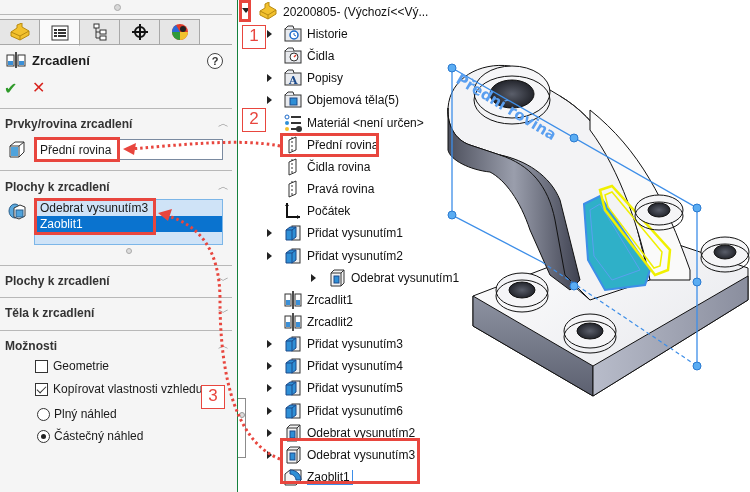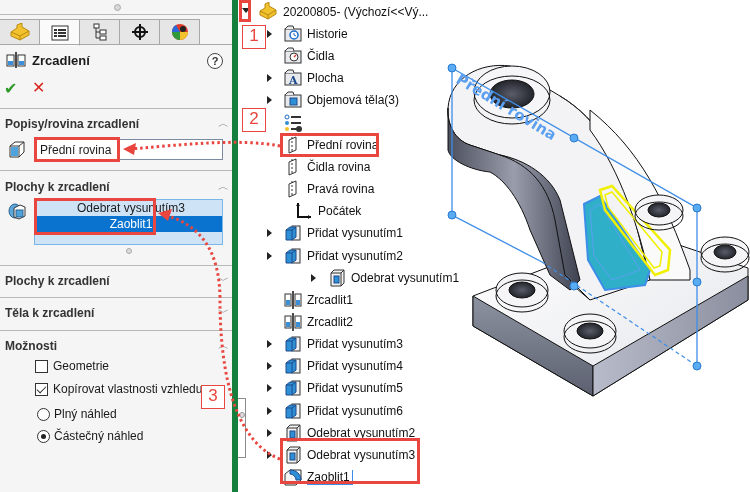--- a/index.html
+++ b/index.html
@@ -1,20 +1,20 @@
 <!DOCTYPE html>
 <html><head>
 <meta charset="utf-8">
 <style>
   * { box-sizing: border-box; margin: 0; padding: 0; }
   html, body { width: 750px; height: 492px; overflow: hidden; background: #ffffff; }
   body { font-family: "Liberation Sans", "DejaVu Sans", sans-serif; font-size: 12px; color: #1a1a1a; position: relative; }
 
   
-  #pm { position: absolute; left: 0; top: 0; width: 238px; height: 492px; background: #f5f5f5; border-right: 6px solid #15803d; text-align: center; }
+  #pm { position: absolute; left: 0; top: 0; width: 238px; height: 492px; background: #f5f5f5; border-right: 1px solid #15803d; }
   .grip { position: absolute; left: 114px; top: 4px; width: 7px; height: 7px; border-radius: 50%; background: #d8d8d8; border: 1px solid #aaa; }
   .hline { position: absolute; left: 0; width: 232px; height: 1px; background: #b8b8b8; }
   #tabs { position: absolute; left: 0; top: 19px; height: 26px; width: 200px; display: flex; }
   .tab { width: 40px; height: 26px; border: 1px solid #a8a8a8; border-left: none; background: #e6e6e6; display: flex; align-items: center; justify-content: center; }
   .tab.active { background: #fafafa; border-bottom-color: #fafafa; height: 27px; }
   #tabs-line { position: absolute; left: 0; top: 44px; width: 232px; height: 1px; background: #a8a8a8; }
 
   .pm-title-row { position: absolute; left: 6px; top: 52px; display: flex; align-items: center; }
   .pm-title { font-weight: bold; font-size: 13px; margin-left: 6px; color: #1a1a1a; }
   .help-btn { position: absolute; left: 207px; top: 53px; width: 16px; height: 16px; border-radius: 50%; border: 1.5px solid #444; font-size: 11px; font-weight: bold; display: flex; align-items: center; justify-content: center; color: #333; background: #fff; }
@@ -113,21 +113,21 @@
     <span class="pm-title">Zrcadlení</span>
   </div>
   <div class="help-btn">
       <span>?</span>
     </div>
   <div class="ok-btn"><span>✔</span></div>
   <div class="cancel-btn"><span>✕</span></div>
 
   <div class="hline" style="top:108px"></div>
 
-  <div class="section-hdr" style="top:117px">Popisy/rovina zrcadlení</div>
+  <div class="section-hdr" style="top:117px">Prvky/rovina zrcadlení</div>
   <div class="chev" style="top:116px">︿</div>
   <svg style="position:absolute;left:9px;top:141px" width="16" height="17" viewBox="0 0 16 17">
     <path d="M1 5 L6 1 L15 1 L15 11 L10 16 L1 16 Z" fill="#fff" stroke="#333"></path>
     <path d="M1 5 L10 5 L10 16" fill="none" stroke="#333"></path>
     <path d="M10 5 L15 1" stroke="#333"></path>
     <rect x="2" y="6" width="7" height="9" fill="#4fa3dc"></rect>
   </svg>
   <div class="plane-field">
     <span>Přední rovina</span>
   </div>
@@ -211,41 +211,42 @@
         </svg>
         <span class="tlabel" style="left: 68px; top: 4px;">Čidla</span>
       </div>
       <div class="tree-row" style="top: 67px; width: 200px;">
         <div class="tri" style="left: 28px; top: 7px;"></div>
         <svg class="ticon" viewBox="0 0 18 18" style="left: 45px; top: 2px;">
           <rect x="1" y="4" width="16" height="12" fill="#e8eaee" stroke="#333"></rect>
           <path d="M1 4 L4 1 L9 1 L10 4" fill="#e8eaee" stroke="#333"></path>
           <text x="5" y="15" font-size="11" font-family="DejaVu Serif, serif" fill="#1c4a8a" font-weight="bold">A</text>
         </svg>
-        <span class="tlabel" style="left: 68px; top: 4px;">Plocha</span>
+        <span class="tlabel" style="left: 68px; top: 4px;">Popisy</span>
       </div>
       <div class="tree-row" style="top: 89px; width: 200px;">
         <div class="tri" style="left: 28px; top: 7px;"></div>
         <svg class="ticon" viewBox="0 0 18 18" style="left: 45px; top: 2px;">
           <rect x="1" y="4" width="16" height="12" fill="#e8eaee" stroke="#333"></rect>
           <path d="M1 4 L4 1 L9 1 L10 4" fill="#e8eaee" stroke="#333"></path>
           <rect x="6" y="7" width="7" height="7" fill="#2f8fd6" stroke="#1c4a8a"></rect>
         </svg>
-        <span class="tlabel" style="left: 68px; top: 4px;">Objemová těla(3)</span>
+        <span class="tlabel" style="left: 68px; top: 4px;">Objemová těla(5)</span>
       </div>
       <div class="tree-row" style="top: 112px; width: 200px;">
         <svg class="ticon" viewBox="0 0 18 18" style="left: 45px; top: 2px;">
           <circle cx="3" cy="3" r="2" fill="#fff" stroke="#1c6ac9"></circle>
           <rect x="7" y="2" width="10" height="2" fill="#333"></rect>
           <circle cx="3" cy="9" r="2" fill="#2f8fd6"></circle>
           <rect x="7" y="8" width="10" height="2" fill="#333"></rect>
           <circle cx="3" cy="15" r="2" fill="#f2c12e"></circle>
           <rect x="7" y="14" width="6" height="2" fill="#333"></rect>
           <circle cx="15" cy="15" r="3" fill="#333"></circle>
         </svg>
+        <span class="tlabel" style="left: 68px; top: 4px;">Materiál &lt;není určen&gt;</span>
       </div>
       <div class="tree-row" style="top: 134px; width: 200px;">
         <svg class="ticon" viewBox="0 0 18 18" style="left: 45px; top: 2px;">
           <path d="M5 4 L12 1 L12 14 L5 17 Z" fill="#fff" stroke="#333"></path>
           <path d="M8 1 L8 17" stroke="#333" stroke-dasharray="2 2"></path>
         </svg>
         <span class="tlabel" style="left: 68px; top: 4px;">Přední rovina</span>
       </div>
       <div class="tree-row" style="top: 156px; width: 200px;">
         <svg class="ticon" viewBox="0 0 18 18" style="left: 45px; top: 2px;">
@@ -254,21 +255,21 @@
         </svg>
         <span class="tlabel" style="left: 68px; top: 4px;">Čidla rovina</span>
       </div>
       <div class="tree-row" style="top: 178px; width: 200px;">
         <svg class="ticon" viewBox="0 0 18 18" style="left: 45px; top: 2px;">
           <path d="M5 4 L12 1 L12 14 L5 17 Z" fill="#fff" stroke="#333"></path>
           <path d="M8 1 L8 17" stroke="#333" stroke-dasharray="2 2"></path>
         </svg>
         <span class="tlabel" style="left: 68px; top: 4px;">Pravá rovina</span>
       </div>
-      <div class="tree-row" style="top: 200px; width: 200px; margin-left: 11px;">
+      <div class="tree-row" style="top: 200px; width: 200px;">
         <svg class="ticon" viewBox="0 0 18 18" style="left: 45px; top: 2px;">
           <path d="M3 1 L3 15 L16 15" fill="none" stroke="#111" stroke-width="2"></path>
           <path d="M1 4 L3 1 L5 4 Z M13 13 L16 15 L13 17 Z" fill="#111"></path>
         </svg>
         <span class="tlabel" style="left: 68px; top: 4px;">Počátek</span>
       </div>
       <div class="tree-row" style="top: 222px; width: 200px;">
         <div class="tri" style="left: 28px; top: 7px;"></div>
         <svg class="ticon" viewBox="0 0 18 18" style="left: 45px; top: 2px;">
           <rect x="8" y="2" width="8" height="14" fill="#f0f0f0" stroke="#333"></rect>

